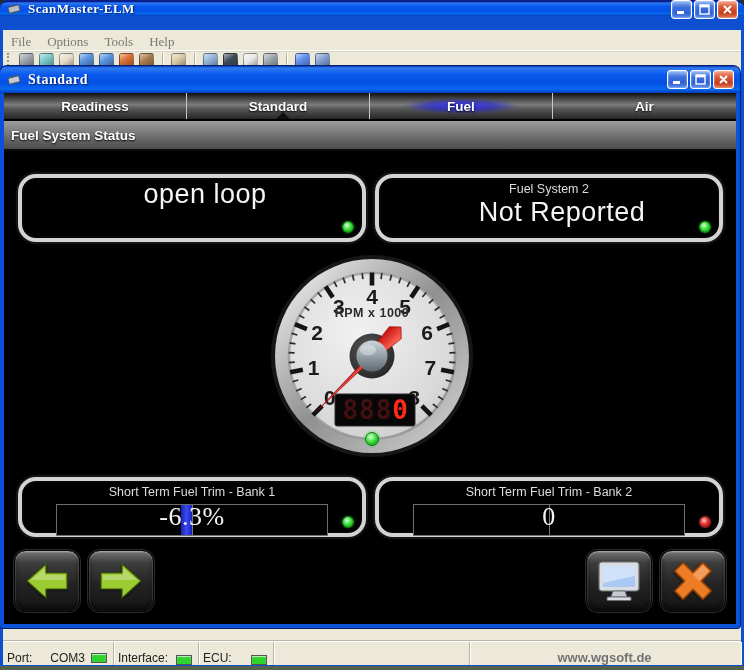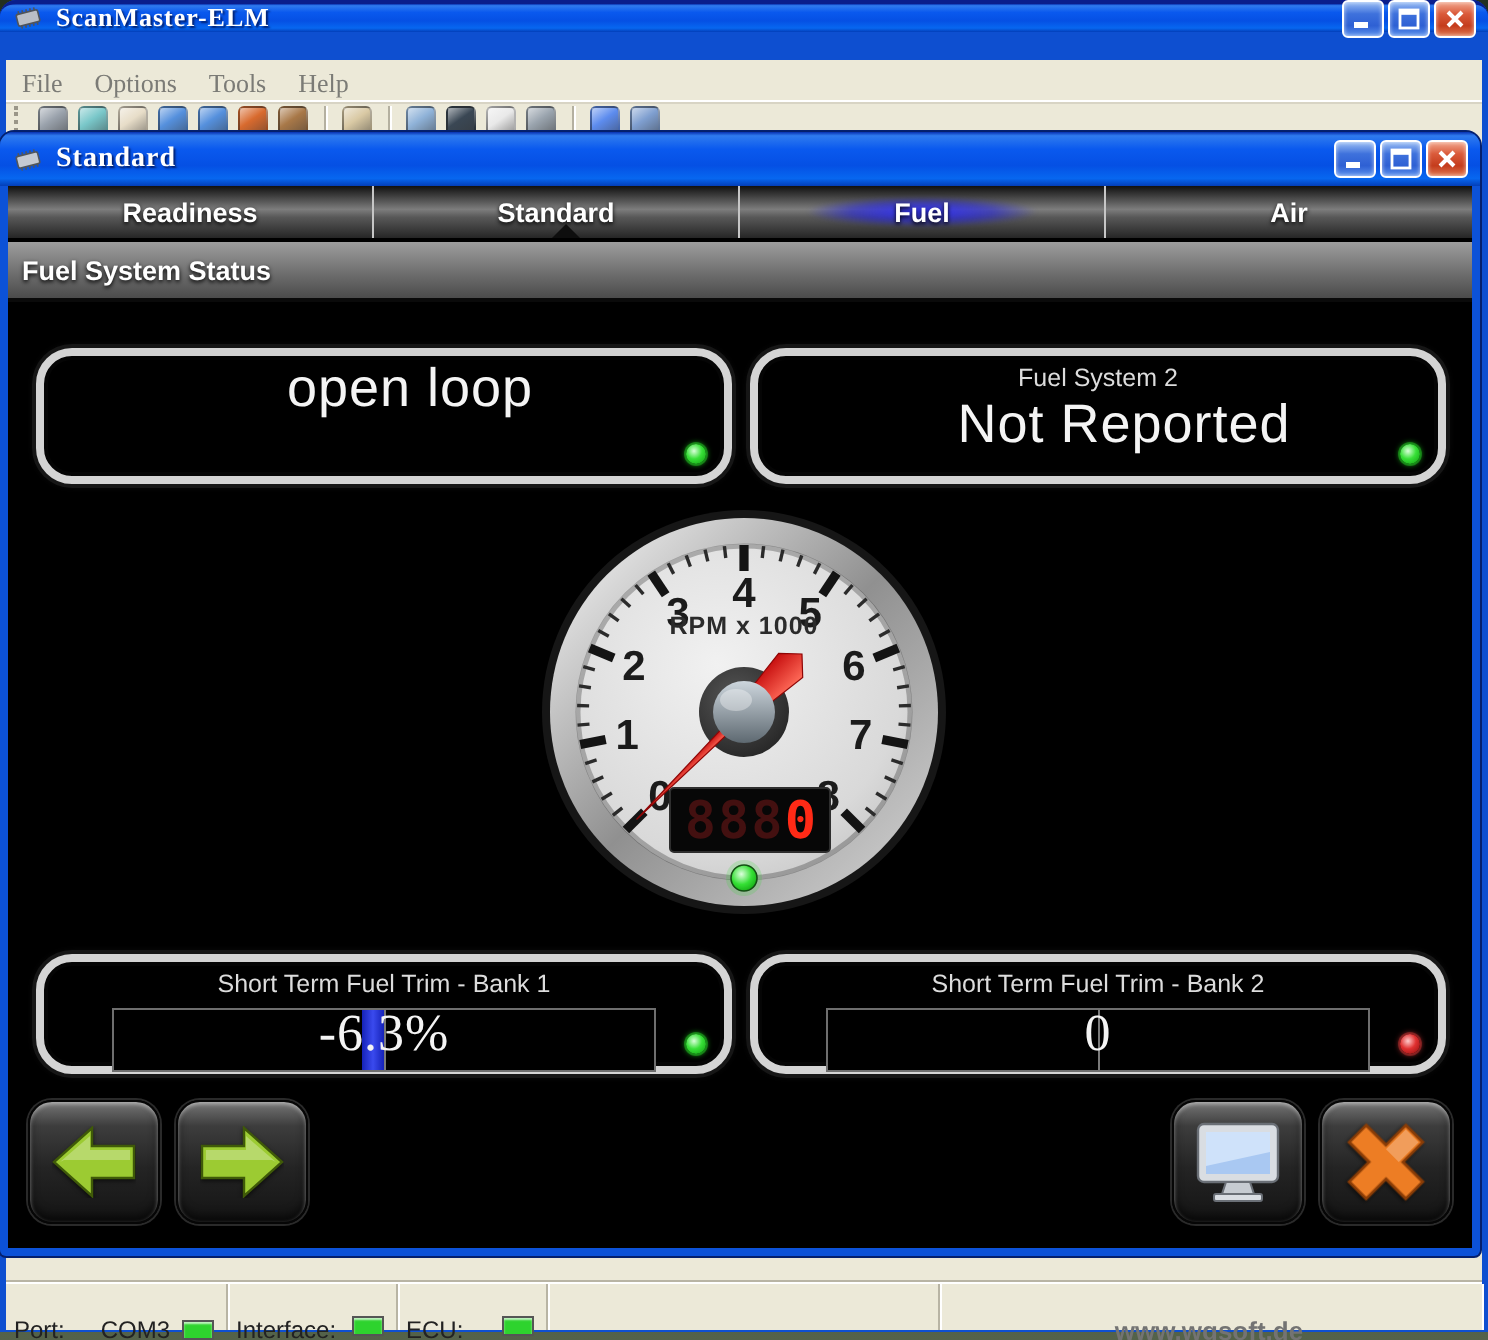--- a/index.html
+++ b/index.html
@@ -33,21 +33,21 @@
   .menubar{height:20px;display:flex;align-items:flex-end;gap:16px;padding-left:8px;
     border-bottom:1px solid #fff;box-shadow:0 1px 0 #d8d4c4;}
   .menu-item{font-family:"Liberation Serif",serif;font-size:13px;color:#7b7b76;}
   .toolbar{height:17px;display:flex;align-items:flex-start;gap:5px;padding:2px 0 0 4px;overflow:hidden;}
   .tb-grip{width:3px;height:13px;border-left:2px dotted #9a9688;margin-right:2px;}
   .tb-icon{width:15px;height:15px;border-radius:3px;border:1px solid rgba(0,0,0,0.25);box-sizing:border-box;}
   .tb-sep{width:1px;height:14px;background:#b4b0a0;margin:0 3px;box-shadow:1px 0 0 #fff;}
   
   .statusbar{position:absolute;left:0;top:611px;width:738px;height:23px;background:#ECE9D8;
     border-top:1px solid #fff;box-shadow:0 -1px 0 #b8b4a4;display:flex;font-size:12px;color:#222;}
-  .sb-cell{display:flex;align-items:flex-start;box-sizing:border-box;border-right:1px solid #b8b4a4;box-shadow:1px 0 0 #fff;padding:16px 6px 0 4px;}
+  .sb-cell{display:flex;align-items:flex-end;box-sizing:border-box;border-right:1px solid #b8b4a4;box-shadow:1px 0 0 #fff;padding:16px 6px 0 4px;}
   .status-led{width:16px;height:10px;border:1px solid #555;box-sizing:border-box;
     box-shadow:inset 0 1px 1px rgba(255,255,255,0.7);}
   .sb-site{font-weight:bold;color:#737373;font-size:13px;justify-content:center;}
   
   .dash-window{position:absolute;left:0;top:66px;width:740px;height:562px;background:#0C52D8;border-radius:7px 7px 3px 3px;
     box-shadow:0 0 0 1px #04206e;}
   .dash-titlebar{
     position:relative;height:27px;border-radius:7px 7px 0 0;
     background:linear-gradient(180deg,#0831B0 0%,#2F7BEF 7%,#0A59EE 32%,#0550E4 62%,#0767F0 86%,#033EB8 100%);
     display:flex;align-items:center;padding:0 6px;box-sizing:border-box;

